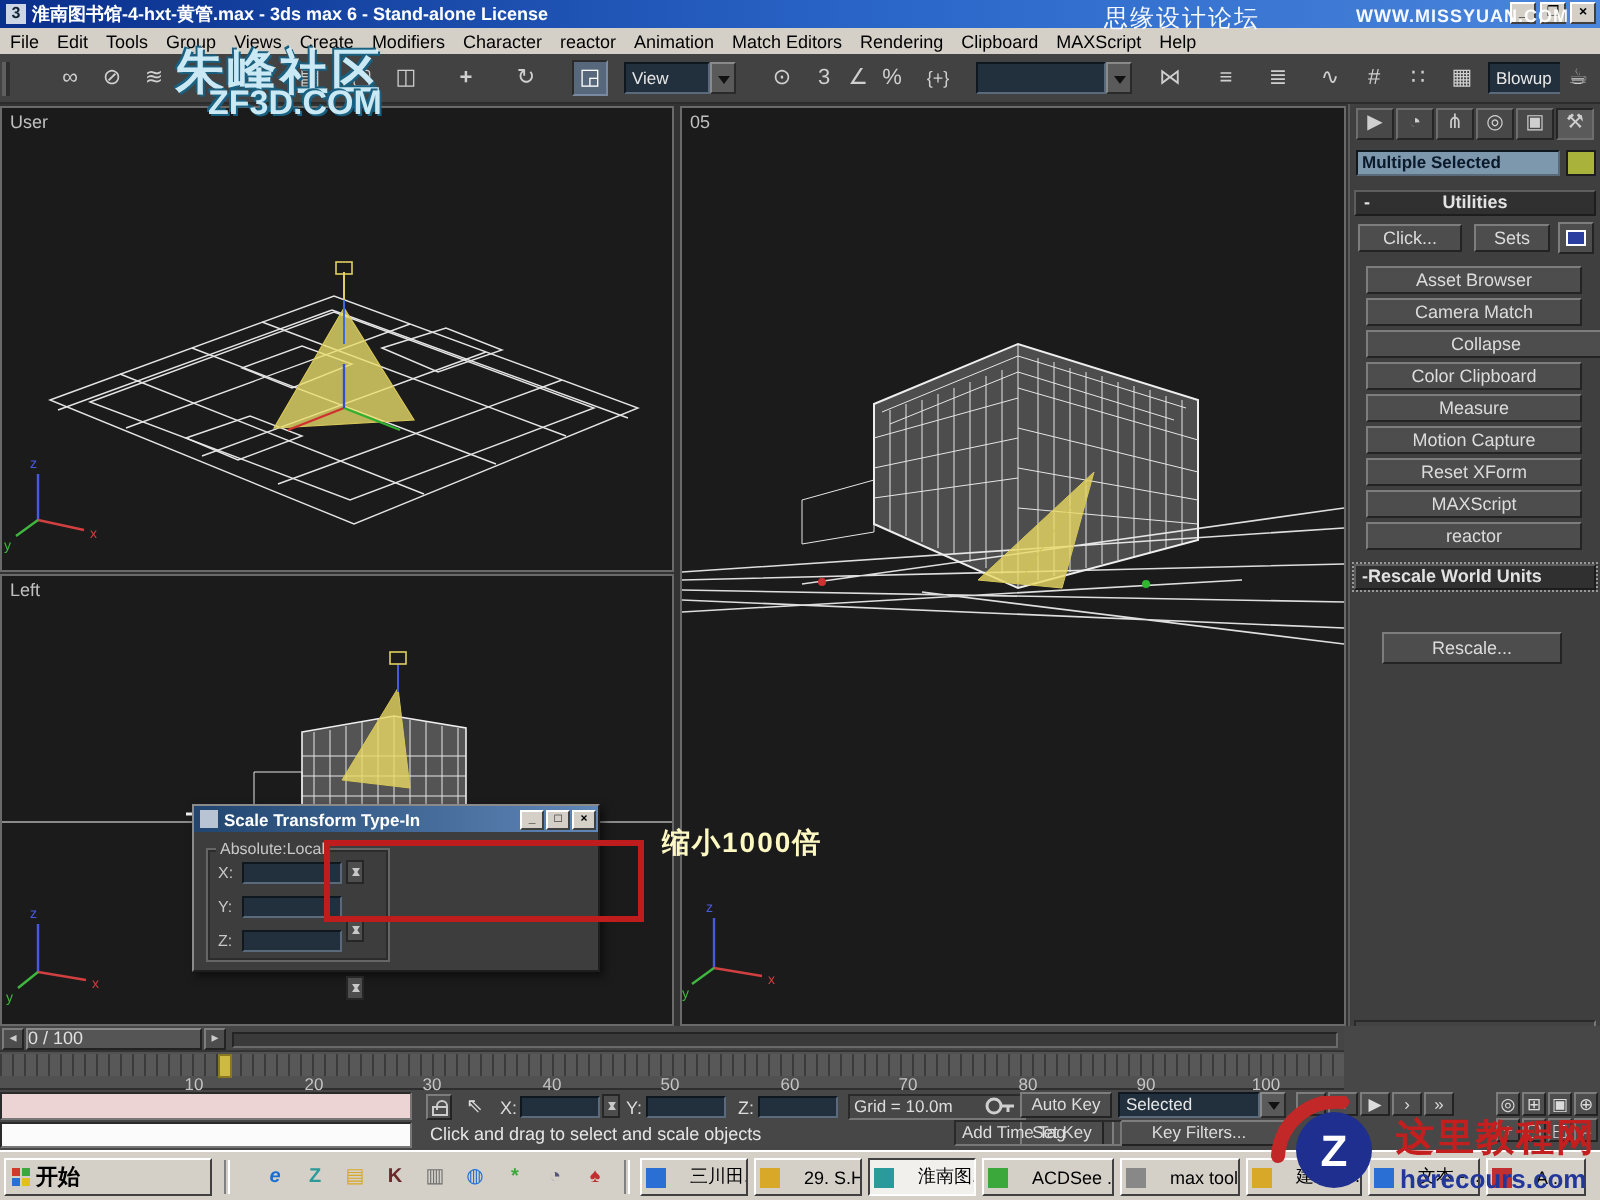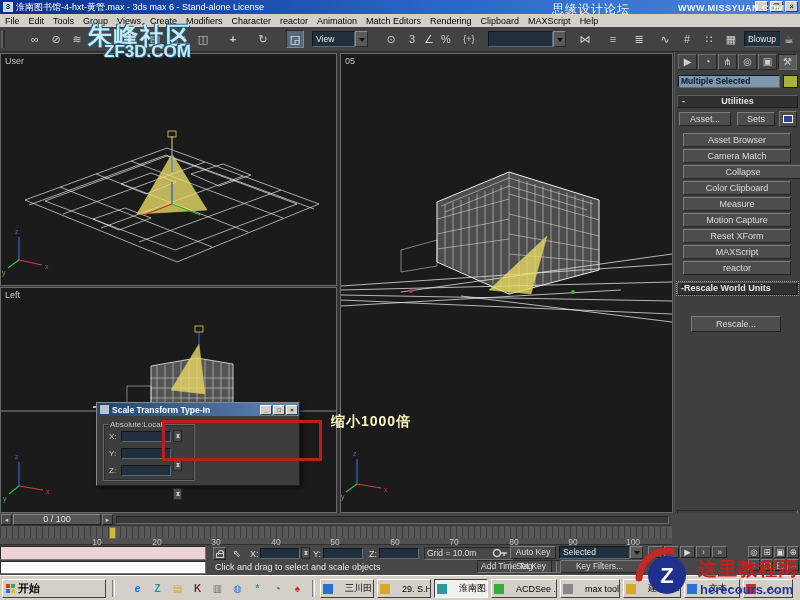--- a/index.html
+++ b/index.html
@@ -2,21 +2,21 @@
 <html><head>
 <meta charset="utf-8">
 <style>
   *{box-sizing:border-box;margin:0;padding:0}
   html,body{width:800px;height:600px;overflow:hidden}
   body{font-family:"Liberation Sans","DejaVu Sans",sans-serif;background:#3f3f3f;position:relative;font-size:9px;color:#d6d6d6}
   .ab{position:absolute}
   
   .titlebar{left:0;top:0;width:800px;height:14px;background:linear-gradient(90deg,#0a2f8c 0%,#2a66c8 55%,#4a86dc 100%);color:#fff;display:flex;align-items:center;z-index:20}
   .titlebar .app-ic{width:10px;height:10px;background:#cdd6e4;color:#123;font-size:8px;font-weight:bold;text-align:center;line-height:10px;margin:0 3px}
-  .title-text{font-size:9px;font-weight:normal;white-space:nowrap}
+  .title-text{font-size:9px;font-weight:bold;white-space:nowrap}
   .winbtns{position:absolute;right:2px;top:1px;display:flex;gap:2px}
   .winbtn{width:13px;height:11px;background:#d4d0c8;border:1px solid;border-color:#fff #404040 #404040 #fff;color:#000;font-size:7px;line-height:9px;text-align:center;font-weight:bold}
   .menubar{left:0;top:14px;width:800px;height:13px;background:#d4d0c8;color:#000;display:flex;align-items:center;gap:9px;padding-left:5px;z-index:5}
   .menu-item{font-size:9px;white-space:nowrap}
   
   .toolbar{left:0;top:27px;width:800px;height:25px;background:#424242;border-bottom:1px solid #2c2c2c;z-index:4}
   .tb-handle{left:1px;top:4px;width:4px;height:17px;border-left:2px solid #5f5f5f;border-right:2px solid #2e2e2e}
   .icbtn{width:18px;height:18px;top:3px;background:#424242;color:#cfcfcf;font-size:11px;line-height:17px;text-align:center;border:1px solid #424242}
   .icbtn.active{background:#57687c;border-color:#2a2a2a #7a8aa0 #7a8aa0 #2a2a2a;color:#fff}
   .dd{top:4px;height:16px;display:flex}
@@ -46,21 +46,21 @@
   .spin:before,.spin:after{content:"";position:absolute;left:2px;border:2px solid transparent}
   .spin:before{top:2px;border-bottom:3px solid #c8c8c8}
   .spin:after{bottom:2px;border-top:3px solid #c8c8c8}
   
   .anno-rect{left:162px;top:420px;width:160px;height:41px;border:3px solid #bf1d1d;z-index:60}
   .anno-text{left:331px;top:413px;color:#fef9c3;font-size:14px;font-weight:bold;z-index:60;letter-spacing:1px}
   
   .bottombar{left:0;top:513px;width:800px;height:62px;background:#474747}
   .tslider{left:0;top:513px;width:672px;height:13px;background:#454545;border-bottom:1px solid #333}
   .ts-btn{top:514px;width:11px;height:11px;background:#4d4d4d;border:1px solid;border-color:#7d7d7d #232323 #232323 #7d7d7d;color:#ccc;font-size:7px;line-height:9px;text-align:center}
-  .ts-grip{left:13px;top:514px;width:88px;height:11px;background:#555;border:1px solid;border-color:#8a8a8a #222 #222 #8a8a8a;color:#e0e0e0;font-size:9px;line-height:9px;text-align:center}
+  .ts-grip{left:13px;top:514px;width:88px;height:11px;background:#555;border:1px solid;border-color:#8a8a8a #222 #222 #8a8a8a;color:#e0e0e0;font-size:9px;line-height:9px;}
   .ts-track{left:116px;top:516px;width:553px;height:8px;background:#3a3a3a;border:1px solid;border-color:#242424 #6a6a6a #6a6a6a #242424}
   .trackbar{left:0;top:526px;width:672px;height:19px;background:#515151;border-bottom:1px solid #2e2e2e}
   .ruler{position:absolute;left:0;top:1px;width:672px;height:11px;background:repeating-linear-gradient(90deg,#3b3b3b 0 1px,#585858 1px 6px)}
   .tick-num{position:absolute;top:11px;transform:translateX(-50%);font-size:8.5px;color:#c4c4c4}
   .thandle{left:109px;top:527px;width:7px;height:12px;background:#cdb944;border:1px solid #8a7820;z-index:2}
   .statusrow{font-size:9px;color:#ddd}
   .minibox{border:1px solid;border-color:#2a2a2a #777 #777 #2a2a2a}
   .keybtn{background:#4d4d4d;border:1px solid;border-color:#7d7d7d #232323 #232323 #7d7d7d;color:#dcdcdc;text-align:center;font-size:8.5px}
   
   .taskbar{left:0;top:575px;width:800px;height:25px;background:#d4d0c8;border-top:1px solid #fff;color:#000;z-index:30}
@@ -270,21 +270,21 @@
     <span class="tab">◎</span>
     <span class="tab">▣</span>
     <span class="tab active">⚒</span>
   </div>
   <div class="ab field" style="left:3px;top:23px;width:102px;height:13px;background:#7d97ad;color:#0a1a2a;font-weight:bold;line-height:11px;padding-left:2px">Multiple Selected</div>
   <div class="ab" style="left:108px;top:23px;width:15px;height:13px;background:#a9b23a;border:1px solid #1d1d1d"></div>
   <div class="ab rollout" style="left:2px;top:43px;width:121px;height:13px">
     <span style="position:absolute;left:4px">-</span>
     <span style="display:block;text-align:center">Utilities</span>
   </div>
-  <div class="ab btn3d" style="left:4px;top:60px;width:52px;height:14px;line-height:12px">Asset...</div>
+  <div class="ab btn3d" style="left:4px;top:60px;width:52px;height:14px;line-height:12px">Click...</div>
   <div class="ab btn3d" style="left:62px;top:60px;width:38px;height:14px;line-height:12px">Sets</div>
   <div class="ab btn3d" style="left:104px;top:59px;width:18px;height:16px">
     <div style="margin:3px auto 0;width:10px;height:8px;background:#2a3fa0;border:1px solid #fff"></div>
   </div>
   <div class="ab btn3d" style="left:8px;top:81px;width:108px;height:14px;line-height:12px">Asset Browser</div>
   <div class="ab btn3d" style="left:8px;top:97px;width:108px;height:14px;line-height:12px">Camera Match</div>
   <div class="ab btn3d" style="left:8px;top:113px;width:120px;height:14px;line-height:12px">Collapse</div>
   <div class="ab btn3d" style="left:8px;top:129px;width:108px;height:14px;line-height:12px">Color Clipboard</div>
   <div class="ab btn3d" style="left:8px;top:145px;width:108px;height:14px;line-height:12px">Measure</div>
   <div class="ab btn3d" style="left:8px;top:161px;width:108px;height:14px;line-height:12px">Motion Capture</div>

